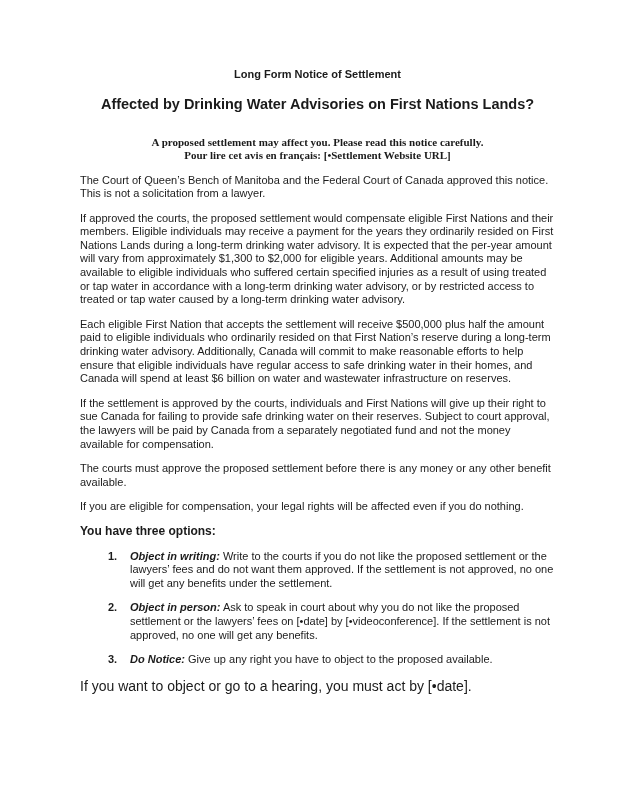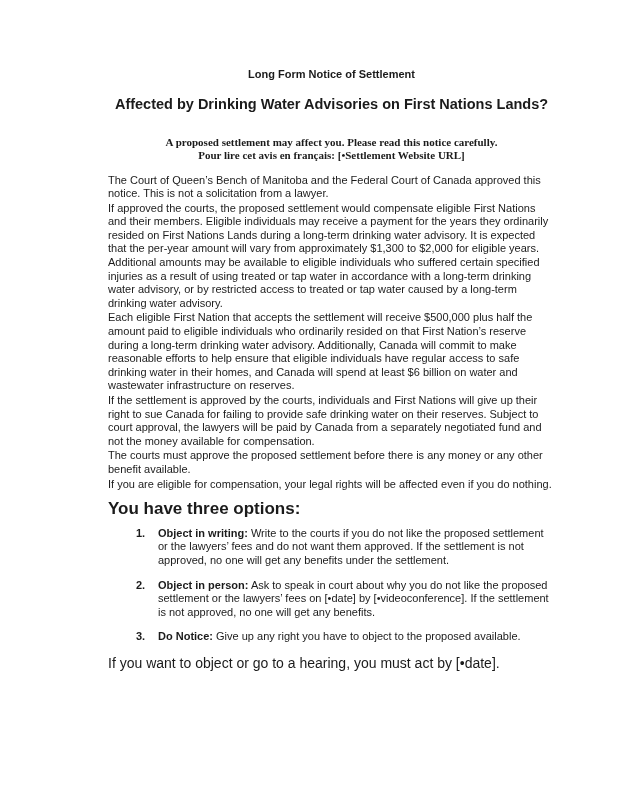--- a/index.html
+++ b/index.html
@@ -11,21 +11,21 @@
     width: 624px;
     height: 807px;
     font-family: "Liberation Sans", sans-serif;
     color: #1b1b1b;
     overflow: hidden;
   }
   .page {
     box-sizing: border-box;
     width: 624px;
     height: 609px;
-    padding: 68px 69px 0 108px;
+    padding: 68px 69px 0 80px;
     background: #ffffff;
   }
   .kicker {
     text-align: center;
     font-weight: bold;
     font-size: 11px;
     line-height: 13.5px;
     margin: 0 0 13px 0;
   }
   .title {
@@ -39,25 +39,25 @@
     text-align: center;
     font-weight: bold;
     font-size: 11px;
     line-height: 13.5px;
     margin: 0 0 11px 0;
   }
   .subtitle div { margin: 0; font-family: Liberation Serif, serif; }
   p.body-par {
     font-size: 11px;
     line-height: 13.6px;
-    margin: 1px 0;
+    margin: 11px 0;
     text-align: left;
   }
   .options-heading {
-    font-size: 17px;
+    font-size: 12px;
     line-height: 13.6px;
     font-weight: bold;
     margin: 11px 0;
   }
   .options-list {
     margin: 0;
     padding: 0;
     list-style: none;
   }
   .option {
@@ -68,20 +68,21 @@
     margin: 11px 0;
   }
   .option-number {
     position: absolute;
     left: 28px;
     top: 0;
     font-weight: bold;
   }
   .option-lead {
     font-weight: bold;
+    font-style: italic;
   }
   .closing {
     font-size: 14px;
     line-height: 13.6px;
     margin: 13px 0 0 0;
   }
 </style>
 </head>
 <body>
 

